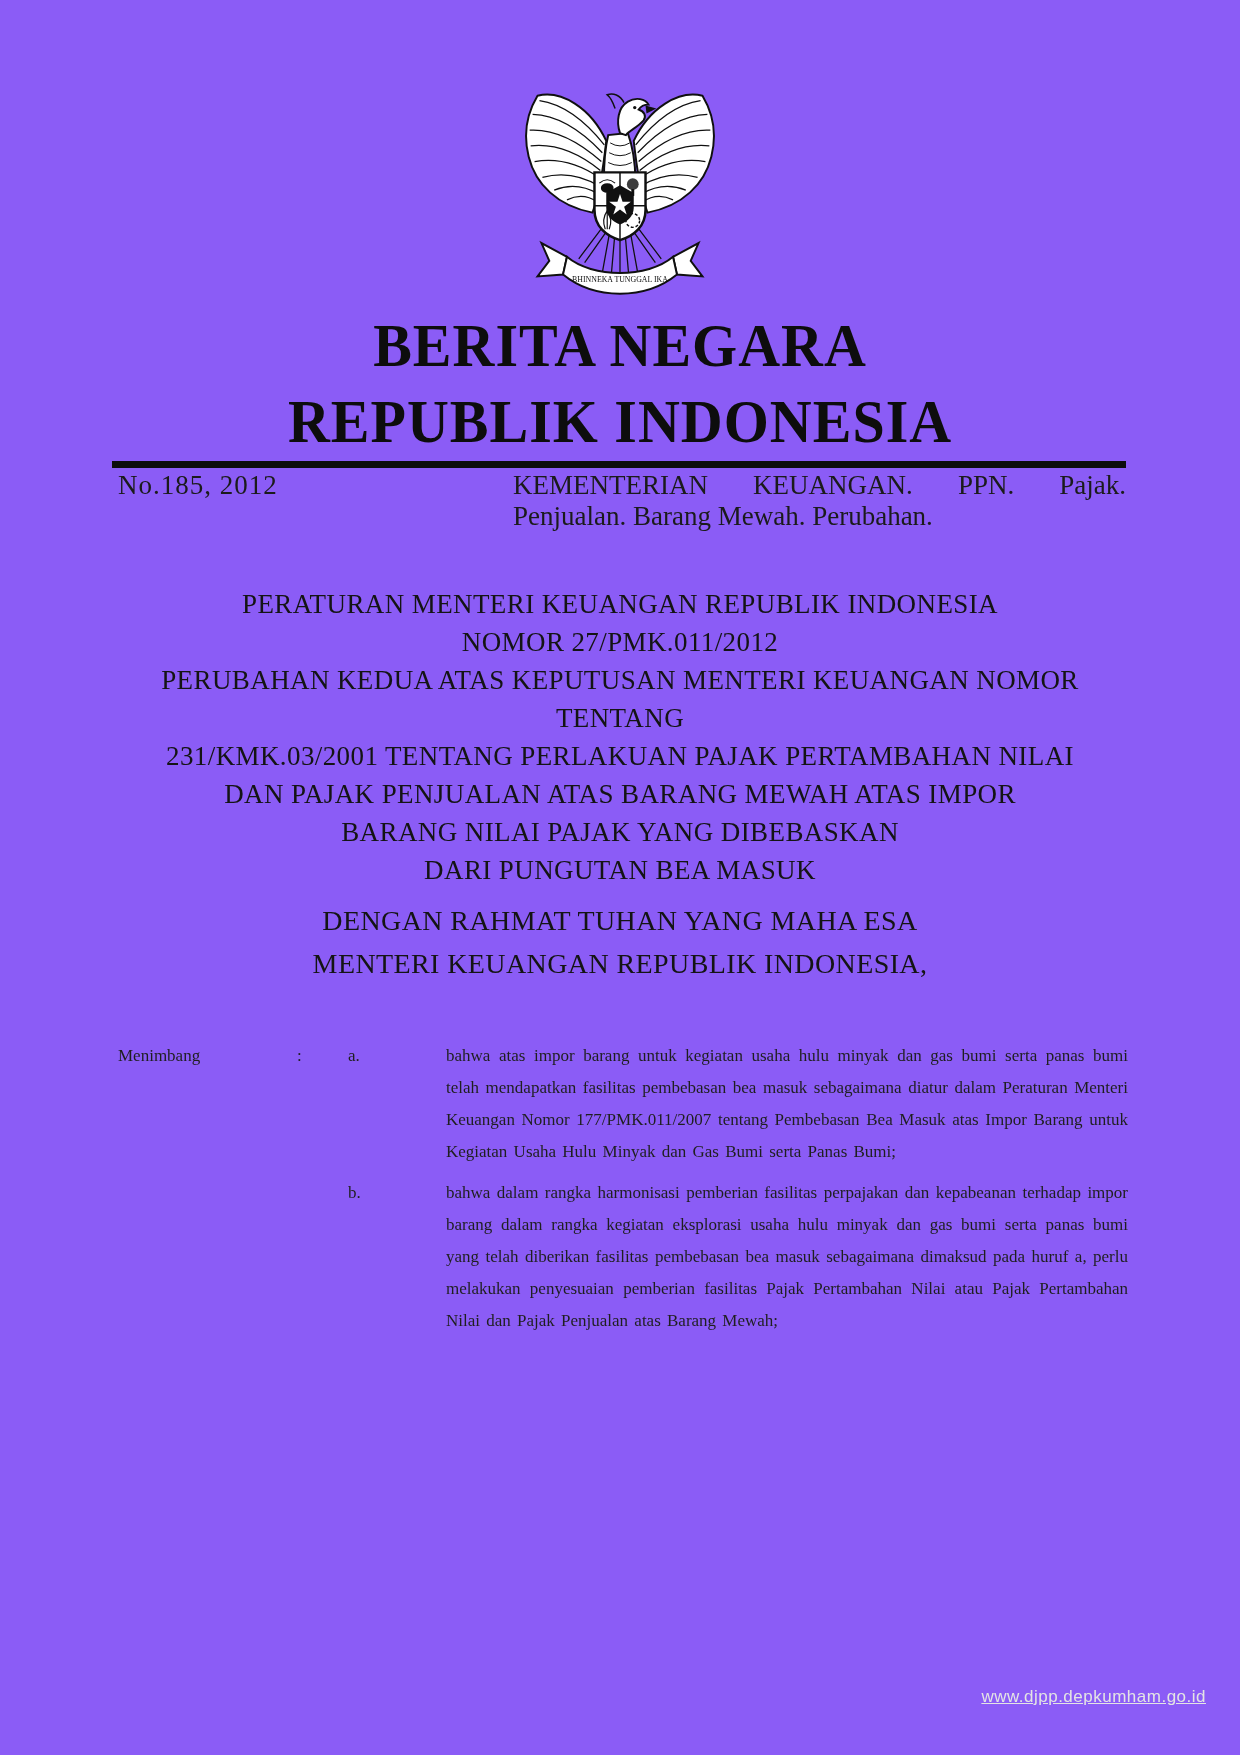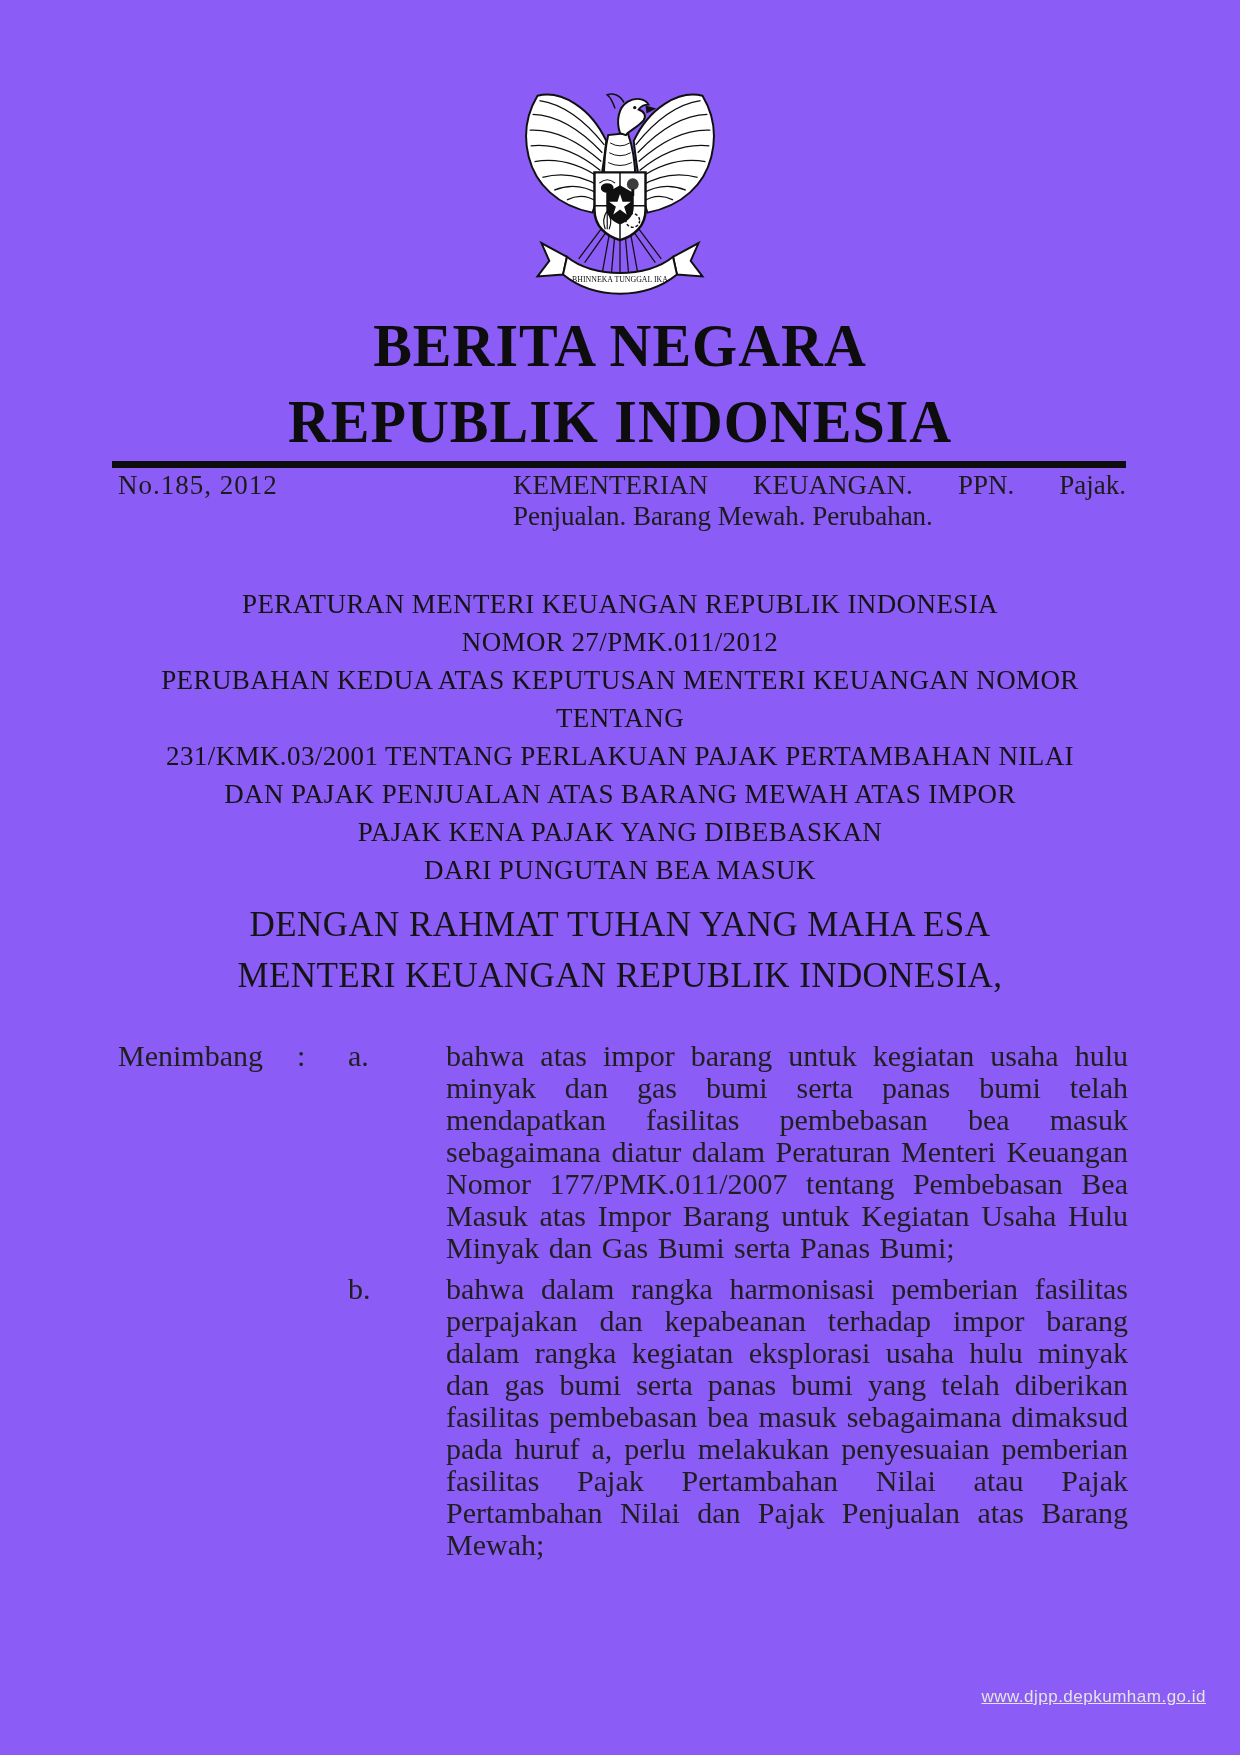--- a/index.html
+++ b/index.html
@@ -43,27 +43,27 @@
   
   #reg-title{
     position:absolute;top:585px;left:55px;width:1130px;
     text-align:center;
     font-size:27px;line-height:38px;
     letter-spacing:0.4px;
     color:#141414;
   }
   #preamble{
     position:absolute;top:905px;left:55px;width:1130px;
-    text-align:center;font-size:35px;letter-spacing:0.4px;color:#141414;
+    text-align:center;font-size:28px;letter-spacing:0.4px;color:#141414;
   }
   #preamble .p1{margin-bottom:11px;}
   
   #considerations{
     position:absolute;top:1040px;left:118px;width:1010px;
-    font-size:30px;line-height:32px;color:#1f1f1f;
+    font-size:17px;line-height:32px;color:#1f1f1f;
   }
   .cons-row{
     display:grid;
     grid-template-columns:179px 51px 54px 1fr;
   }
   .cons-row + .cons-row{margin-top:9px;}
   .cons-text{
     text-align:justify;
     text-justify:inter-word;
     word-spacing:2px;
@@ -155,21 +155,21 @@
     </div>
   </div>
 
   <div id="reg-title">
     <div>PERATURAN MENTERI KEUANGAN REPUBLIK INDONESIA</div>
     <div>NOMOR 27/PMK.011/2012</div>
     <div>PERUBAHAN KEDUA ATAS KEPUTUSAN MENTERI KEUANGAN NOMOR</div>
     <div>TENTANG</div>
     <div>231/KMK.03/2001 TENTANG PERLAKUAN PAJAK PERTAMBAHAN NILAI</div>
     <div>DAN PAJAK PENJUALAN ATAS BARANG MEWAH ATAS IMPOR</div>
-    <div>PAJAK KENA PAJAK YANG DIBEBASKAN</div>
+    <div>BARANG NILAI PAJAK YANG DIBEBASKAN</div>
     <div>DARI PUNGUTAN BEA MASUK</div>
   </div>
 
   <div id="preamble">
     <div class="p1">DENGAN RAHMAT TUHAN YANG MAHA ESA</div>
     <div class="p2">MENTERI KEUANGAN REPUBLIK INDONESIA,</div>
   </div>
 
   <div id="considerations">
     <div class="cons-row">

